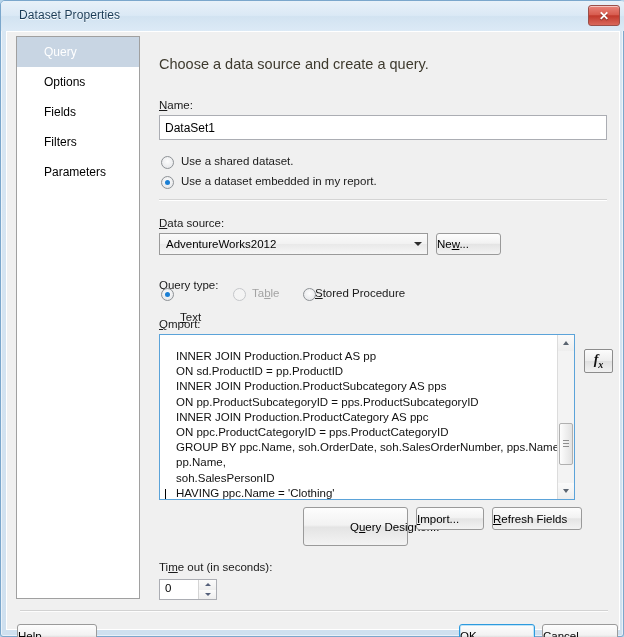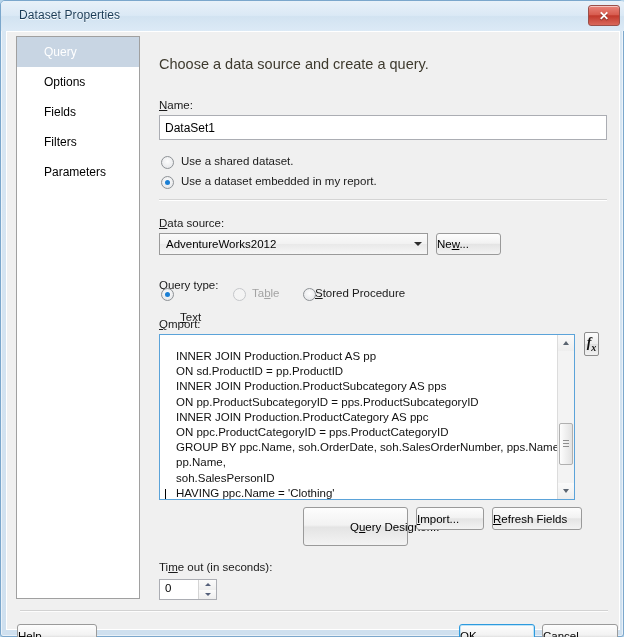--- a/index.html
+++ b/index.html
@@ -471,21 +471,21 @@
                 <i></i>
                 <i></i>
               </div>
           </div>
           <div class="sb-btn down">
               <div class="tri-dn"></div>
             </div>
         </div>
       </div>
 
-      <div class="fx-btn" style="left:429px; top:296px; width:15px; height:24px;text-align:right;">
+      <div class="fx-btn" style="left:429px; top:313px; width:29px; height:24px;text-align:right;">
         <span class="fx-glyph">f<sub>x</sub></span>
       </div>
 
       <div class="btn" style="left:148px; top:471px; width:105px; height:39px;padding-left:46px;">
         <span>Q<u>u</u>ery Designer...</span>
       </div>
       <div class="btn" style="left:261px; top:471px; width:68px; height:23px;">
         <span><u>I</u>mport...</span>
       </div>
       <div class="btn" style="left:337px; top:471px; width:90px; height:23px;">

